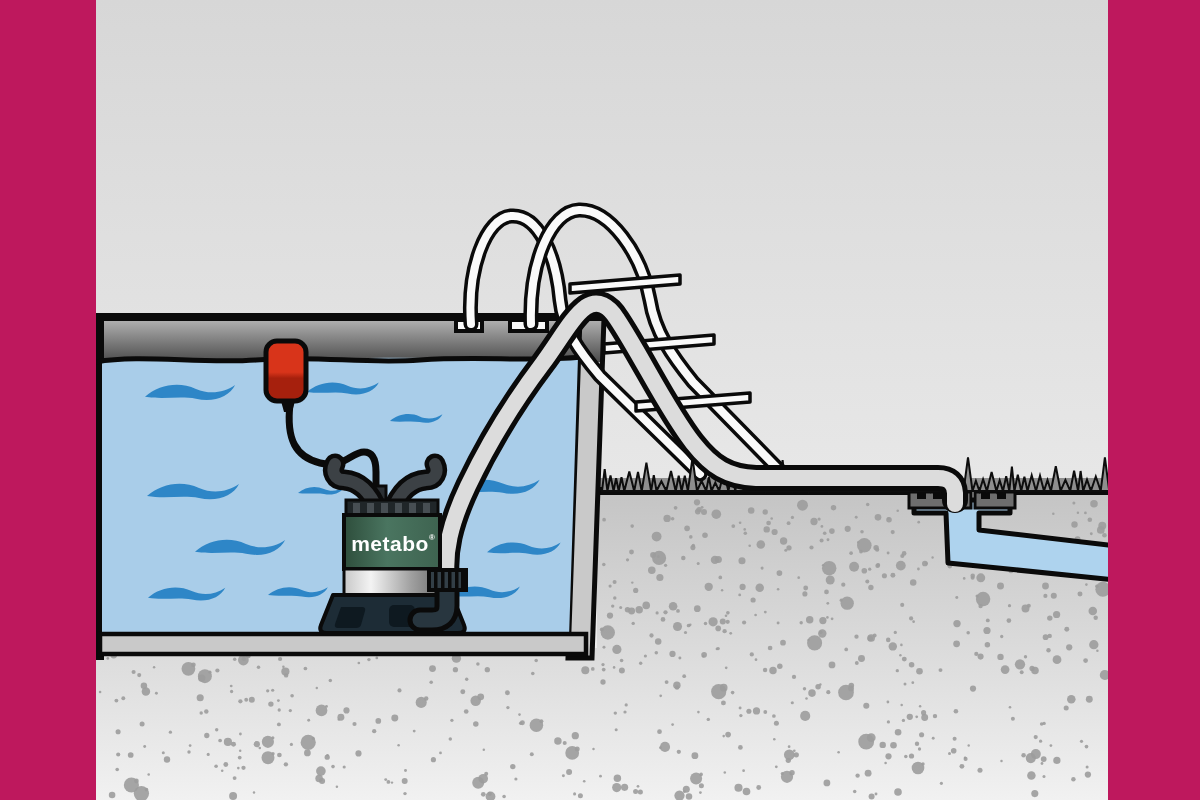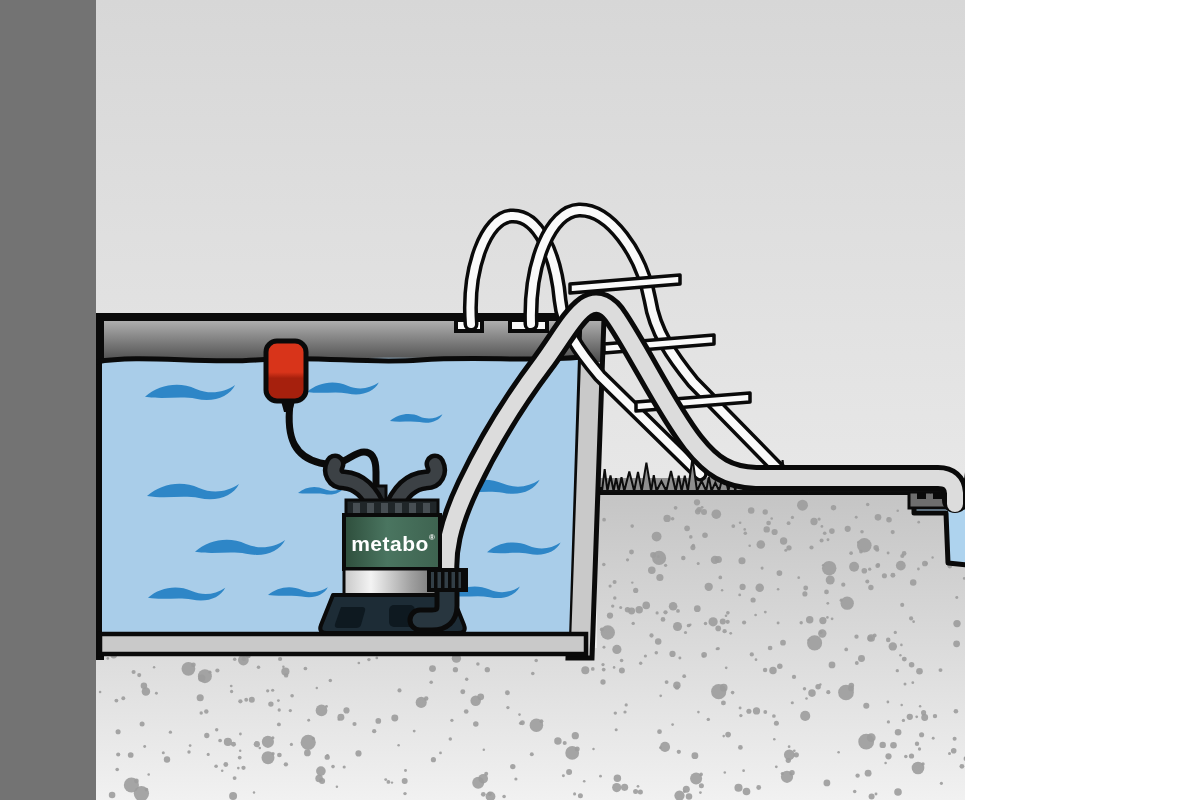--- a/index.html
+++ b/index.html
@@ -1,16 +1,16 @@
 <!DOCTYPE html>
 <html><head>
 <meta charset="utf-8">
 <style>
   html,body{margin:0;padding:0;background:#ffffff;}
-  .stage{position:relative;width:965px;height:800px;background:#737373;overflow:hidden;
+  .stage{position:relative;width:1200px;height:800px;background:#be185d;overflow:hidden;
          font-family:"Liberation Sans", sans-serif;}
   svg{display:block}
   .brand{font-family:"Liberation Sans", sans-serif;font-weight:700;letter-spacing:.5px;}
 </style>
 </head>
 <body>
 
 <div class="stage">
 <svg width="1200" height="800" viewBox="0 0 1200 800" role="img">
   <defs>

